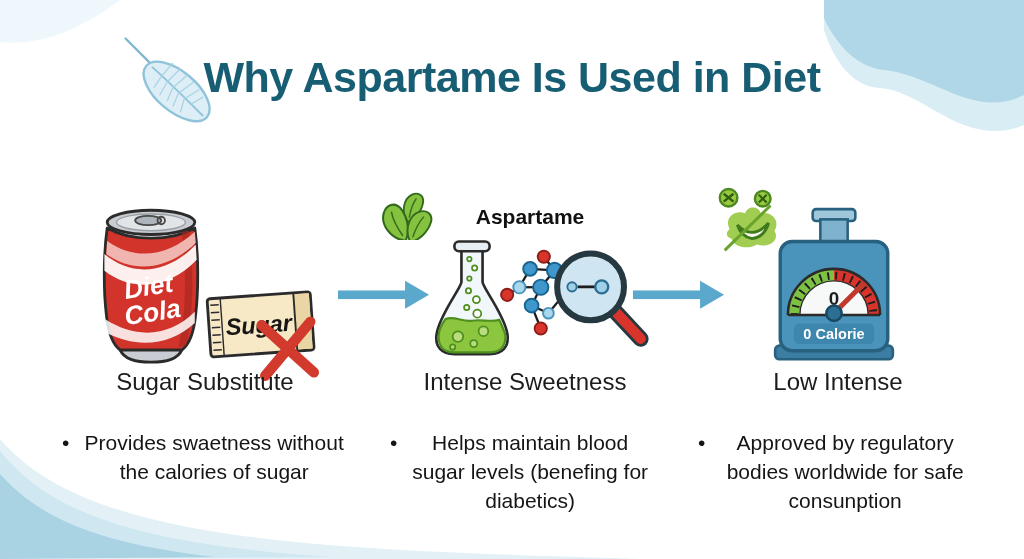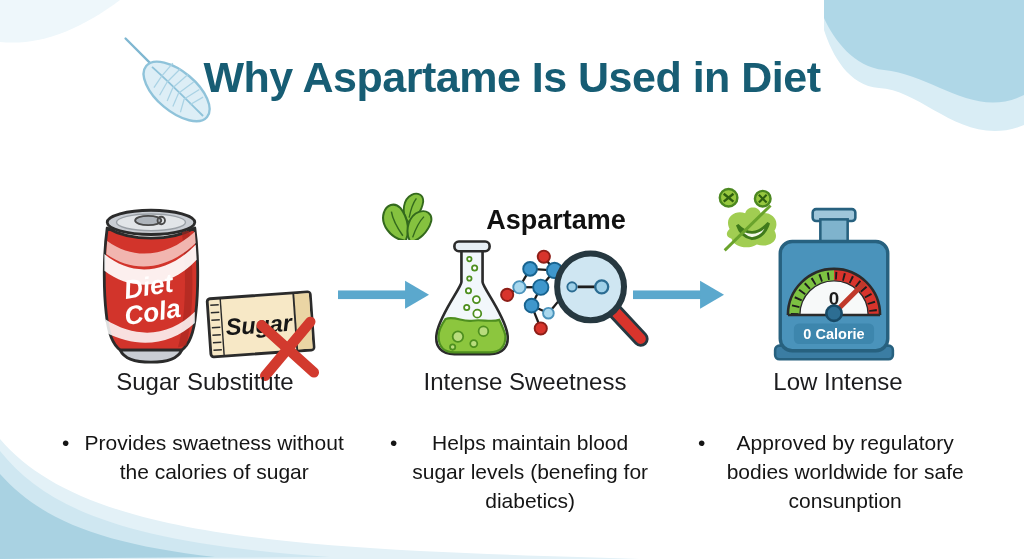--- a/index.html
+++ b/index.html
@@ -11,21 +11,21 @@
   svg text{font-family:"Liberation Sans",sans-serif;}
 
   .title{
     position:absolute;left:0;right:0;top:52px;text-align:center;
     color:#175d74;font-weight:bold;font-size:43px;line-height:51px;letter-spacing:-0.5px;
   }
   .title div{white-space:nowrap;}
 
   .heading-aspartame{
     position:absolute;left:430px;top:205px;width:200px;text-align:center;
-    font-size:27px;font-weight:bold;color:#111;margin-left:26px;
+    font-size:21px;font-weight:bold;color:#111;
   }
 
   .caption{
     position:absolute;text-align:center;font-size:24px;color:#1c1c1e;
   }
   .cap-1{left:55px;top:368px;width:300px;}
   .cap-2{left:373px;top:368px;width:304px;}
   .cap-3{left:690px;top:368px;width:296px;}
 
   .bullet{

